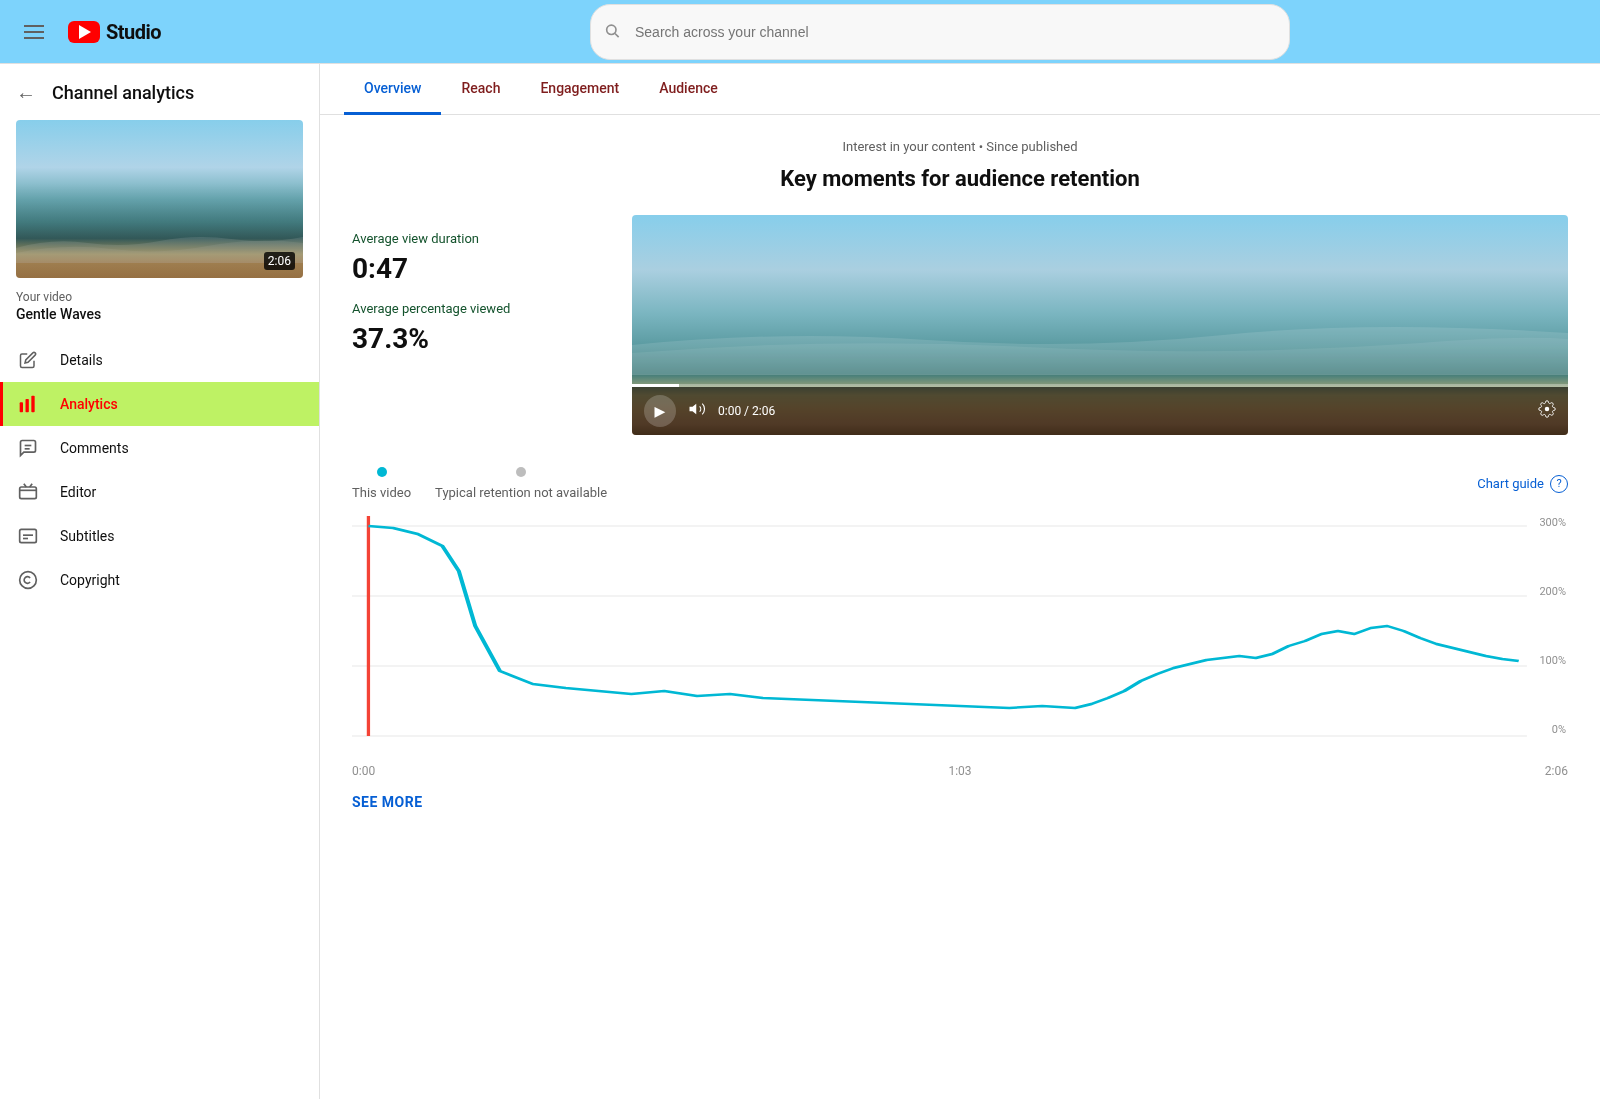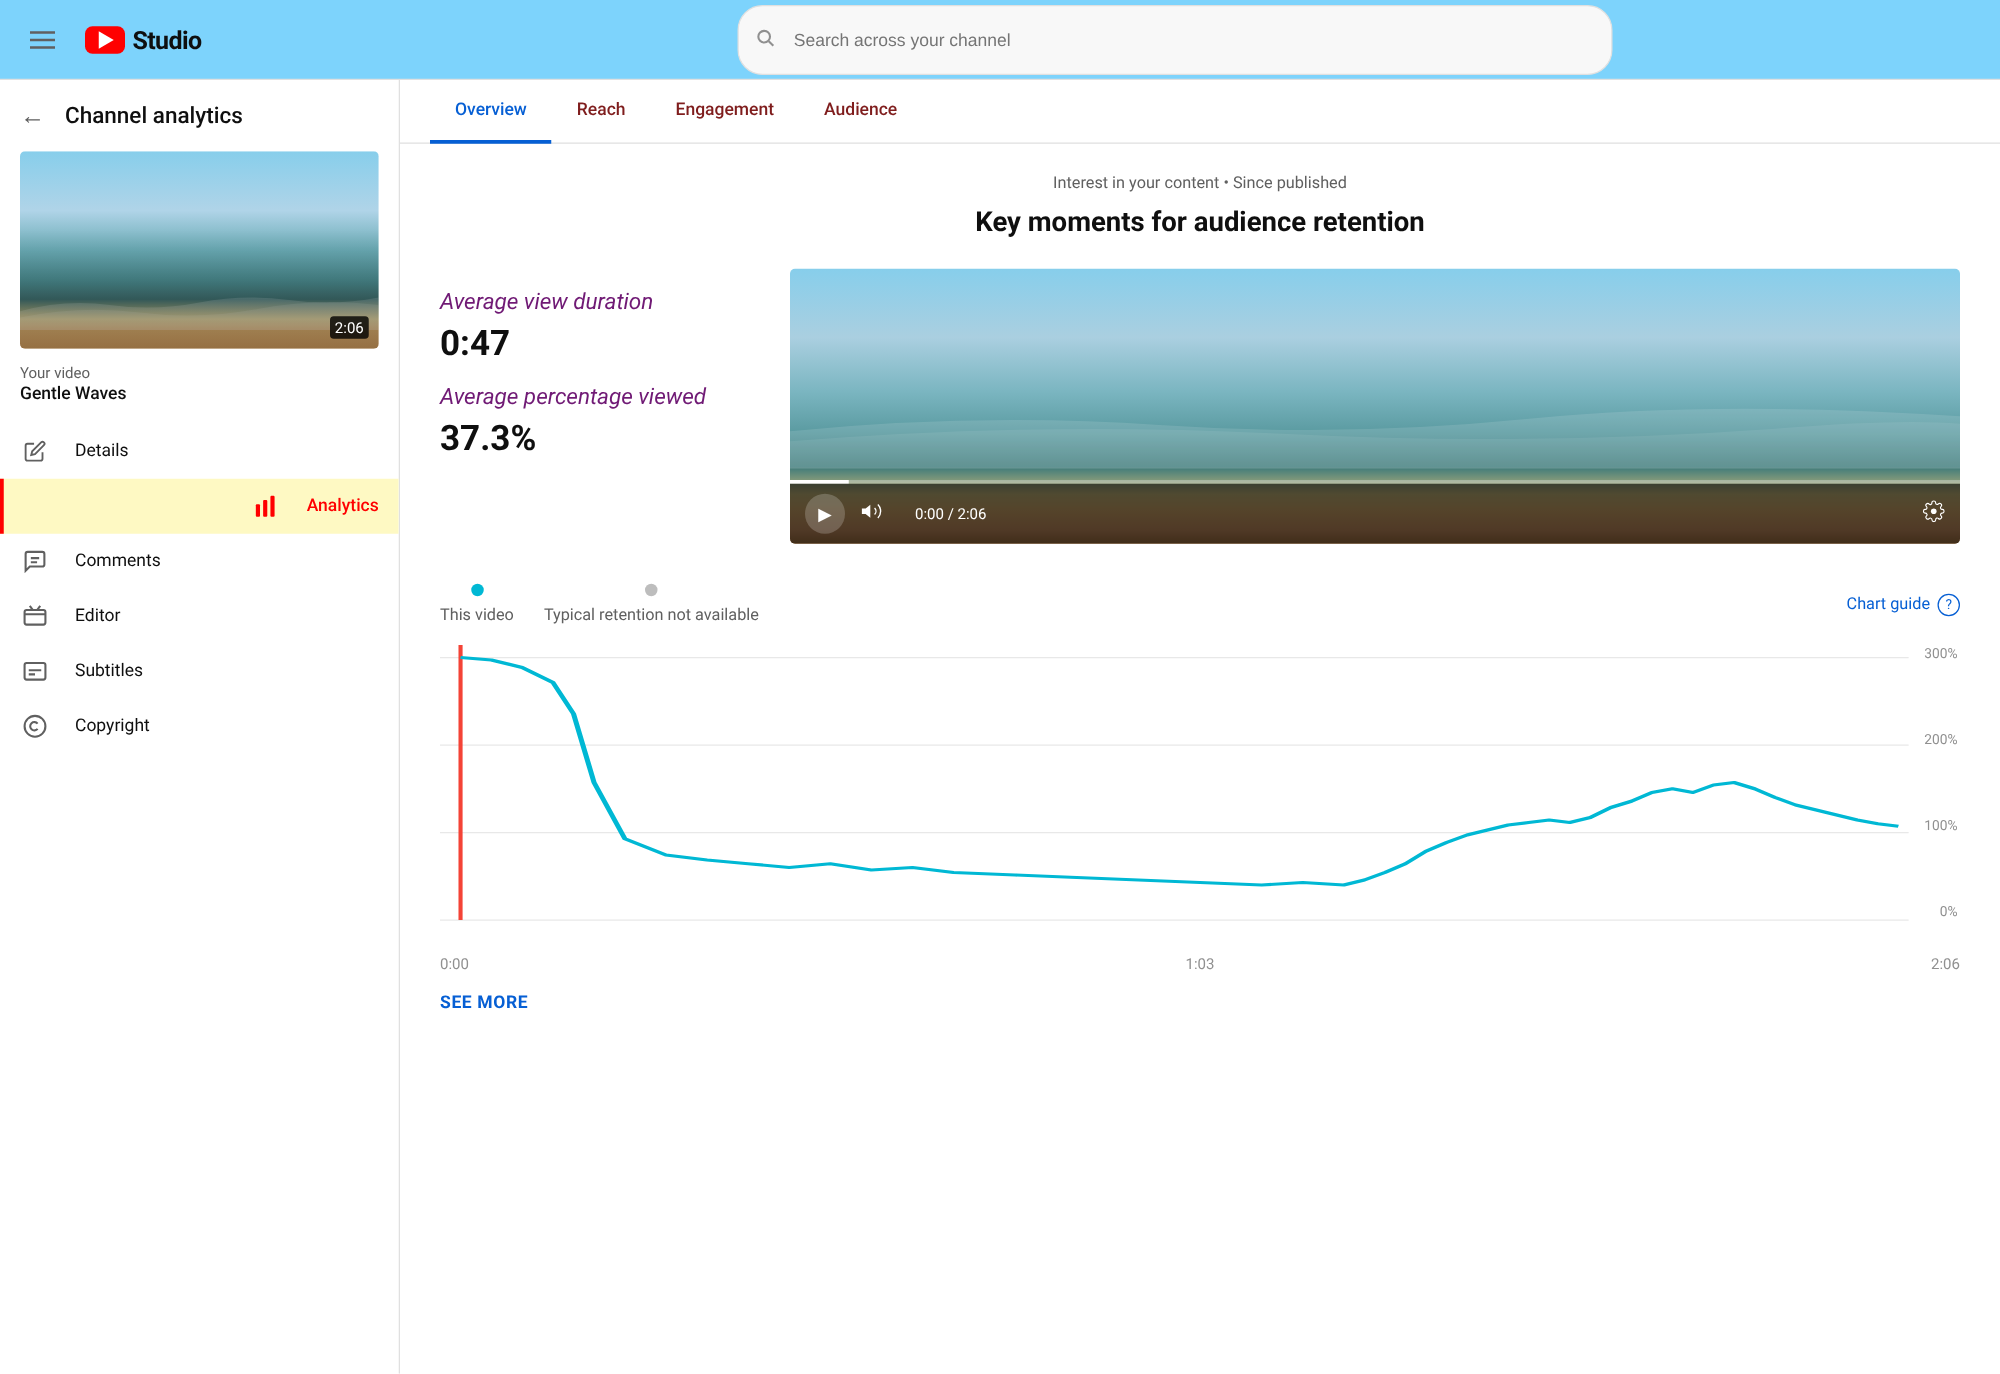--- a/index.html
+++ b/index.html
@@ -165,22 +165,21 @@
     .nav-item {
       display: flex;
       align-items: center;
       gap: 20px;
       padding: 10px 16px;
       cursor: pointer;
       border-radius: 0;
       position: relative;
     }
     .nav-item.active {
-      background: #fef9c3;
-      justify-content: flex-end;
+      background: #bef264;
     }
     .nav-item.active::before {
       content: '';
       position: absolute;
       left: 0;
       top: 0;
       bottom: 0;
       width: 3px;
       background: #ff0000;
     }
@@ -251,25 +250,24 @@
     .stats-video-row {
       display: flex;
       gap: 40px;
       margin-bottom: 32px;
     }
     .stats-col {
       flex: 0 0 auto;
       min-width: 240px;
     }
     .stat-label {
-      font-size: 18px;
-      color: #701a75;
+      font-size: 13px;
+      color: #14532d;
       margin-bottom: 6px;
       margin-top: 16px;
-      font-style: italic;
     }
     .stat-value {
       font-size: 28px;
       font-weight: 700;
       color: #0f0f0f;
     }
     .video-preview {
       flex: 1;
       border-radius: 4px;
       overflow: hidden;
@@ -301,21 +299,21 @@
       font-size: 14px;
     }
     .volume-btn {
       color: white;
       font-size: 18px;
       cursor: pointer;
     }
     .time-display {
       color: white;
       font-size: 12px;
-      margin-left: 14px;
+      margin-left: 0;
     }
     .gear-btn {
       margin-left: auto;
       color: white;
       font-size: 16px;
       cursor: pointer;
     }
     .progress-bar {
       position: absolute;
       bottom: 48px;

